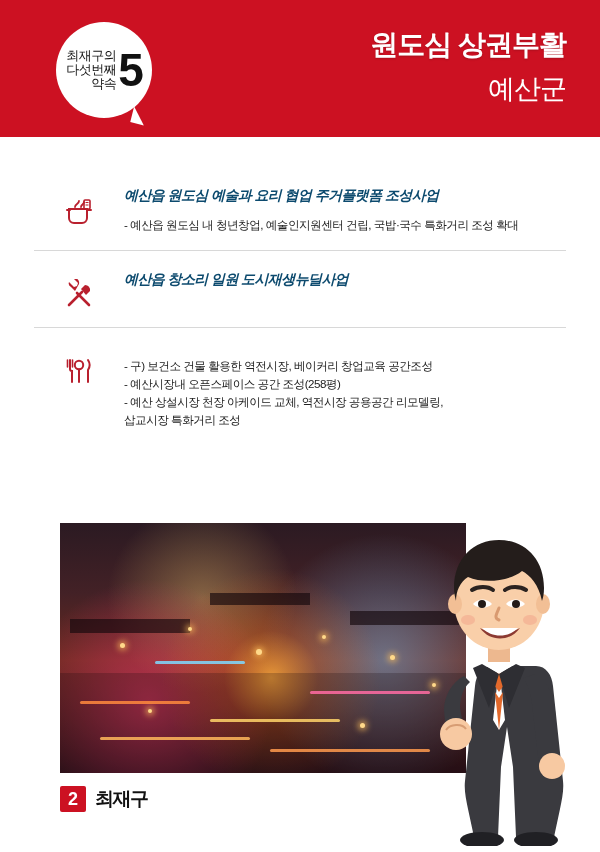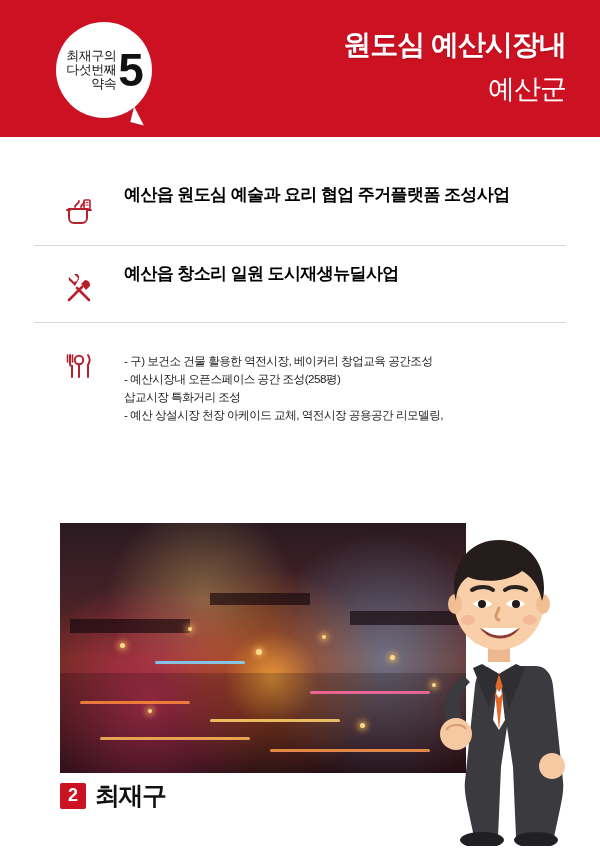--- a/index.html
+++ b/index.html
@@ -99,25 +99,26 @@
   .icon-cell {
     width: 90px;
     flex: 0 0 90px;
     display: flex;
     align-items: center;
     justify-content: center;
     padding-top: 10px;
   }
   .txt-cell { flex: 1 1 auto; padding-right: 6px; }
   .row-title {
-    font-size: 17px;
-    font-weight: bold;
-    color: #000000;
+    font-size: 14px;
+    font-weight: bold;
+    color: #0c4a6e;
     letter-spacing: -0.6px;
     line-height: 20px;
+    font-style: italic;
   }
   .row-desc {
     margin-top: 11px;
     font-size: 11.6px;
     color: #222222;
     letter-spacing: -0.5px;
     line-height: 18px;
   }
   .row-desc div { white-space: nowrap; }
   .icon-svg { display: block; }
@@ -177,21 +178,21 @@
     background: #cc1122;
     color: #ffffff;
     font-size: 18px;
     font-weight: bold;
     display: flex;
     align-items: center;
     justify-content: center;
     border-radius: 2px;
   }
   .footer-name {
-    font-size: 25px;
+    font-size: 19px;
     font-weight: bold;
     color: #111111;
     letter-spacing: -1.5px;
   }
 </style>
 </head>
 <body>
 
 <div class="page">
 
@@ -200,40 +201,43 @@
       <div class="badge-inner">
         <div>
           <div class="badge-text">최재구의</div>
           <div class="badge-text">다섯번째</div>
           <div class="badge-text">약속</div>
         </div>
         <div class="badge-num">5</div>
       </div>
     </div>
     <div class="header-titles">
-      <div class="header-title1">원도심 예산시장내</div>
+      <div class="header-title1">원도심 상권부활</div>
       <div class="header-title2">예산군</div>
     </div>
   </div>
 
   <div class="content">
 
     <div class="row">
       <div class="icon-cell">
         <svg class="icon-svg" width="34" height="34" viewBox="0 0 34 34" aria-hidden="true">
           <path d="M7 14h18v9a5 5 0 0 1-5 5h-8a5 5 0 0 1-5-5z" fill="none" stroke="#b9202e" stroke-width="2"></path>
           <path d="M5 15h3M26 15h3" stroke="#b9202e" stroke-width="2" stroke-linecap="round"></path>
           <path d="M13 12c0-3 4-3 4-6" fill="none" stroke="#b9202e" stroke-width="1.8" stroke-linecap="round"></path>
           <path d="M19 12c0-2.5 3-2.5 3-5" fill="none" stroke="#b9202e" stroke-width="1.8" stroke-linecap="round"></path>
           <rect x="22" y="5" width="6" height="9" rx="1" fill="none" stroke="#b9202e" stroke-width="1.6"></rect>
           <path d="M23.5 7.5h3M23.5 10h3" stroke="#b9202e" stroke-width="1.2"></path>
         </svg>
       </div>
       <div class="txt-cell">
         <div class="row-title">예산읍 원도심 예술과 요리 협업 주거플랫폼 조성사업</div>
+        <div class="row-desc">
+          <div>- 예산읍 원도심 내 청년창업, 예술인지원센터 건립, 국밥·국수 특화거리 조성 확대</div>
+        </div>
       </div>
     </div>
 
     <div class="row">
       <div class="icon-cell">
         <svg class="icon-svg" width="32" height="32" viewBox="0 0 32 32" aria-hidden="true">
           <path d="M6 26l13-13" stroke="#b9202e" stroke-width="2.6" stroke-linecap="round"></path>
           <path d="M18 10l4-4a5 5 0 0 1 5 6l-4 4z" fill="#b9202e"></path>
           <path d="M26 26L14 14" stroke="#b9202e" stroke-width="2.6" stroke-linecap="round"></path>
           <path d="M12 12L8 8a4 4 0 0 1-2-5l5 5 3-1 1-3-5-5a5 5 0 0 1 6 6z" fill="#b9202e"></path>
@@ -251,22 +255,22 @@
           <path d="M3.5 4v7M8.5 4v7" stroke="#b9202e" stroke-width="1.6" stroke-linecap="round"></path>
           <circle cx="15" cy="9" r="4.2" fill="none" stroke="#b9202e" stroke-width="2"></circle>
           <path d="M15 13.5V26" stroke="#b9202e" stroke-width="2" stroke-linecap="round"></path>
           <path d="M24 4c2 3 2 7 0 10v12" stroke="#b9202e" stroke-width="2" fill="none" stroke-linecap="round"></path>
         </svg>
       </div>
       <div class="txt-cell">
         <div class="row-desc">
           <div>- 구) 보건소 건물 활용한 역전시장, 베이커리 창업교육 공간조성</div>
           <div>- 예산시장내 오픈스페이스 공간 조성(258평)</div>
+          <div>- 예산 상설시장 천장 아케이드 교체, 역전시장 공용공간 리모델링,</div>
           <div>  삽교시장 특화거리 조성</div>
-          <div>- 예산 상설시장 천장 아케이드 교체, 역전시장 공용공간 리모델링,</div>
         </div>
       </div>
     </div>
 
   </div>
 
   <div class="photo-wrap">
     <div class="photo">
       <div class="roofline" style="left:0;top:150px;width:406px;height:100px;opacity:.35"></div>
       <div class="roofline" style="left:10px;top:96px;width:120px;height:14px;"></div>

